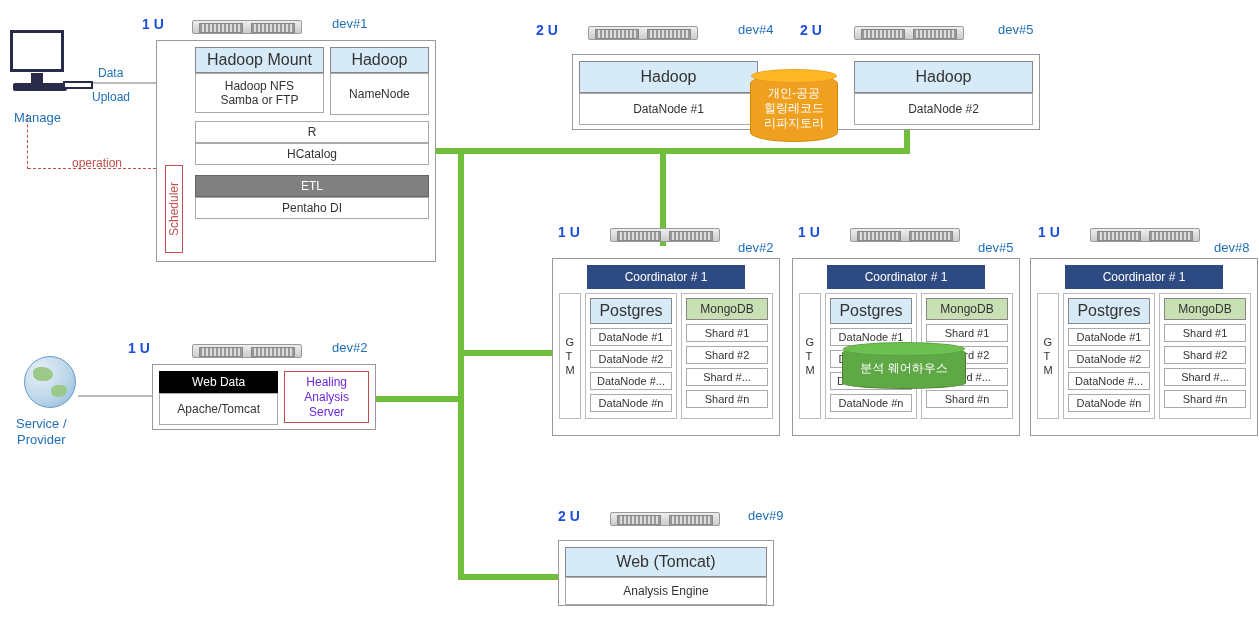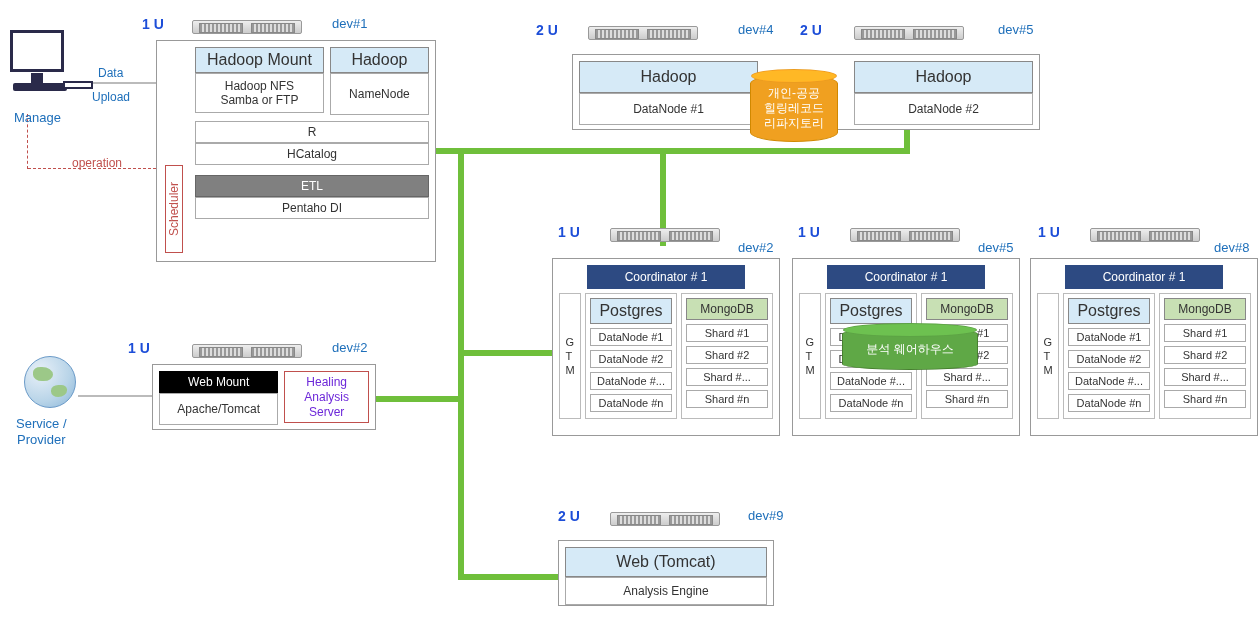--- a/index.html
+++ b/index.html
@@ -100,21 +100,21 @@
     <div class="hdr-dgray">ETL</div>
     <div class="cell">Pentaho DI</div>
   </div>
 </div>
 
 <div class="abs size-label" style="left:128px;top:340px">1 U</div>
 <div class="abs" style="left:192px;top:344px"><span class="rack"></span></div>
 <div class="abs dev-label" style="left:332px;top:340px">dev#2</div>
 <div class="abs server-box" style="left:152px;top:364px;width:224px;height:66px;display:flex;gap:6px">
   <div style="flex:1.3">
-    <div class="hdr-black">Web Mount</div>
+    <div class="hdr-black">Web Data</div>
     <div class="cell" style="padding:8px 0">Apache/Tomcat</div>
   </div>
   <div class="red-box" style="flex:0.9;white-space:pre">Healing
 Analysis
 Server</div>
 </div>
 
 <div class="abs size-label" style="left:536px;top:22px">2 U</div>
 <div class="abs" style="left:588px;top:26px"><span class="rack"></span></div>
 <div class="abs dev-label" style="left:738px;top:22px">dev#4</div>
@@ -209,21 +209,21 @@
     <div class="sub-box" style="flex:1">
       <div class="hdr-green">MongoDB</div>
       <div class="small-cell" style="margin-top:4px">Shard #1</div>
       <div class="small-cell" style="margin-top:4px">Shard #2</div>
       <div class="small-cell" style="margin-top:4px">Shard #...</div>
       <div class="small-cell" style="margin-top:4px">Shard #n</div>
     </div>
   </div>
 </div>
 
-<div class="cyl cyl-green" style="left:842px;top:328px;width:136px;height:42px">분석 웨어하우스</div>
+<div class="cyl cyl-green" style="left:842px;top:347px;width:124px;height:42px">분석 웨어하우스</div>
 
 <div class="abs size-label" style="left:558px;top:508px">2 U</div>
 <div class="abs" style="left:610px;top:512px"><span class="rack"></span></div>
 <div class="abs dev-label" style="left:748px;top:508px">dev#9</div>
 <div class="abs server-box" style="left:558px;top:540px;width:216px;height:66px">
   <div class="hdr-blue" style="padding:5px 4px">Web (Tomcat)</div>
   <div class="cell" style="padding:6px 17px">Analysis Engine</div>
 </div>
 
 </body></html>

